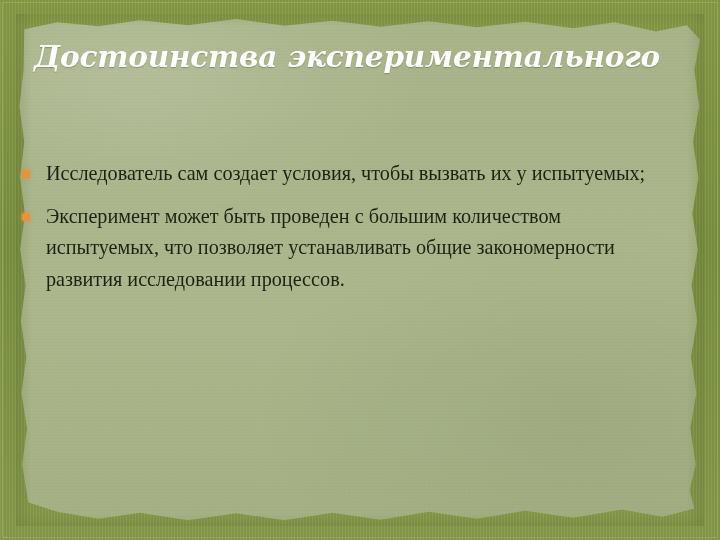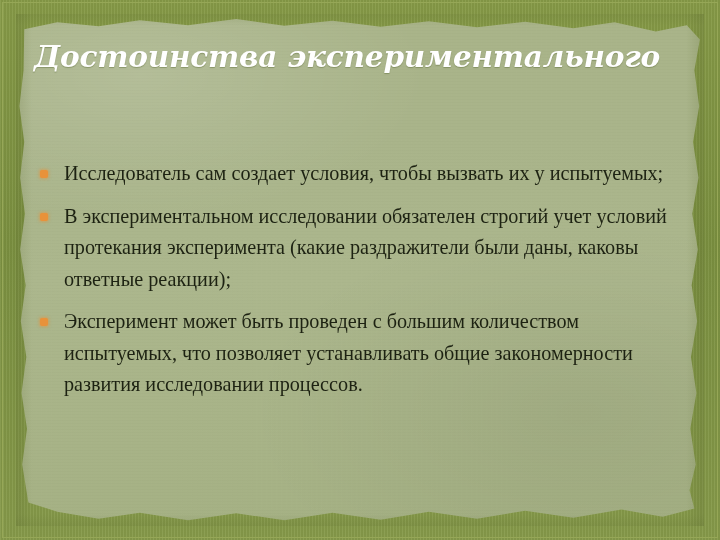--- a/index.html
+++ b/index.html
@@ -121,21 +121,21 @@
     font-size: 29.5px;
     line-height: 41px;
     letter-spacing: -0.2px;
     text-shadow: 0 1px 1px rgba(78,92,40,0.40);
   }
   .title-line { display: block; white-space: nowrap; }
   .title-line-2 { font-size: 29px; }
 
   .bullets {
     position: absolute;
-    left: 34px;
+    left: 16px;
     top: 158px;
     width: 648px;
   }
 
   .bullet-item {
     position: relative;
     padding-left: 30px;
     margin-bottom: 11px;
     color: #1d2212;
     font-family: "Liberation Serif", "DejaVu Serif", serif;
@@ -181,24 +181,20 @@
     </div>
 
     <div class="bullets">
 
       <div class="bullet-item">
         <span class="bullet-marker"></span>
         <span class="bullet-text">Исследователь сам создает условия, чтобы вызвать их у испытуемых;</span>
       </div>
 
 
-      <div class="bullet-item">
-        <span class="bullet-marker"></span>
-        <span class="bullet-text">В экспериментальном исследовании обязателен строгий учет условий протекания эксперимента (какие раздражители были даны, каковы ответные реакции);</span>
-      </div>
 
       <div class="bullet-item">
         <span class="bullet-marker"></span>
         <span class="bullet-text">Эксперимент может быть проведен с большим количеством испытуемых, что позволяет устанавливать общие закономерности развития исследовании процессов.</span>
       </div>
 
     </div>
   </div>
 </div>
 

